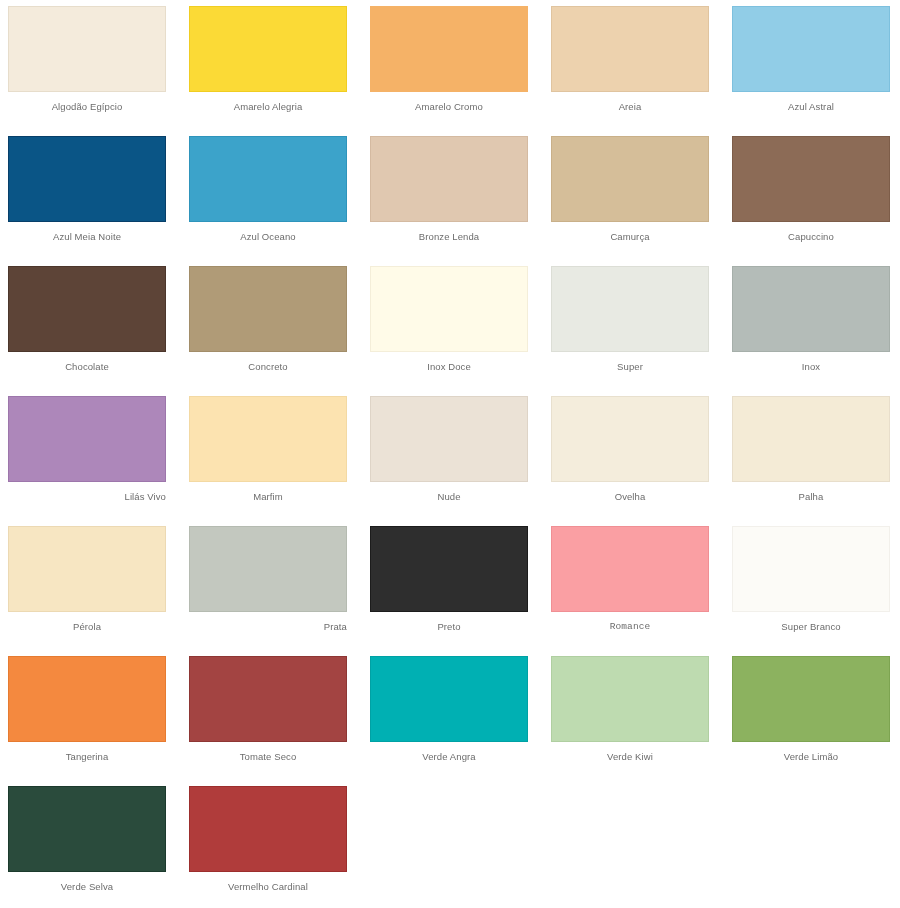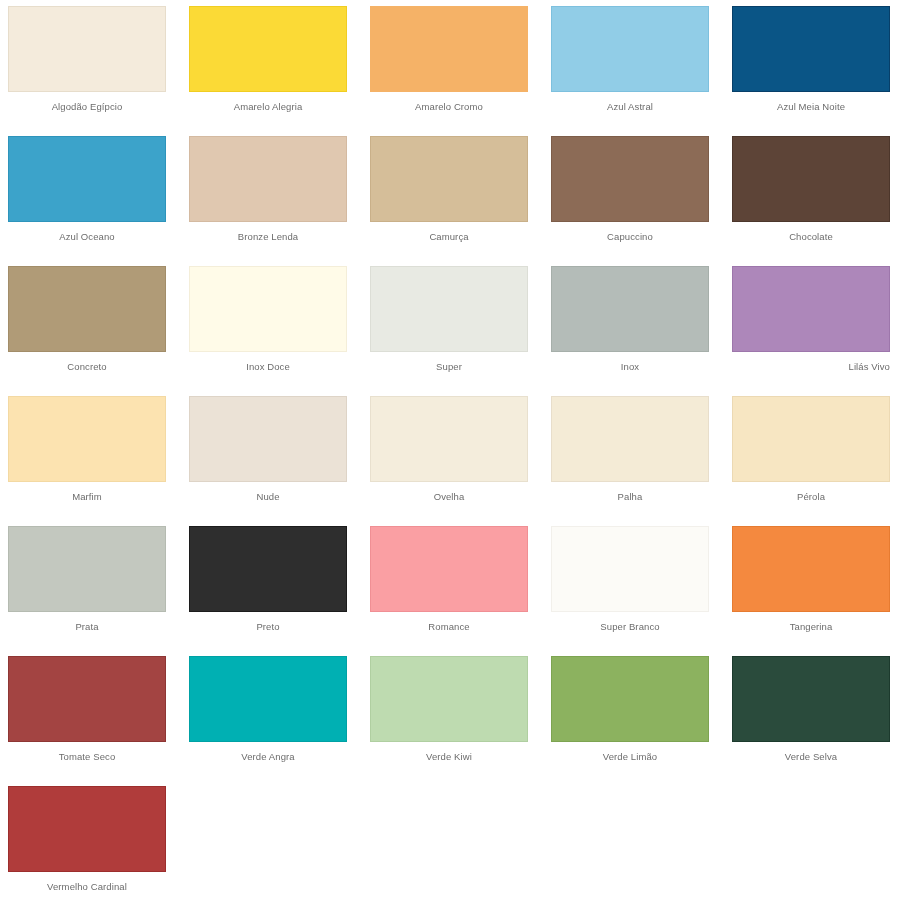--- a/index.html
+++ b/index.html
@@ -67,20 +67,24 @@
     </div>
     <div class="swatch-cell">
       <div class="swatch-chip" style="background-color: rgb(251, 218, 54); border-color: rgb(240, 205, 34);"></div>
       <div class="swatch-label" style="color: rgb(108, 108, 108);">Amarelo Alegria</div>
     </div>
     <div class="swatch-cell">
       <div class="swatch-chip" style="background-color: rgb(245, 178, 103); border-color: rgb(245, 178, 103);"></div>
       <div class="swatch-label" style="color: rgb(108, 108, 108);">Amarelo Cromo</div>
     </div>
     <div class="swatch-cell">
+      <div class="swatch-chip" style="background-color: rgb(237, 210, 174); border-color: rgb(224, 196, 159);"></div>
+      <div class="swatch-label" style="color: rgb(108, 108, 108);">Areia</div>
+    </div>
+    <div class="swatch-cell">
       <div class="swatch-chip" style="background-color: rgb(145, 205, 231); border-color: rgb(125, 192, 222);"></div>
       <div class="swatch-label" style="color: rgb(108, 108, 108);">Azul Astral</div>
     </div>
     <div class="swatch-cell">
       <div class="swatch-chip" style="background-color: rgb(10, 85, 134); border-color: rgb(7, 63, 105);"></div>
       <div class="swatch-label" style="color: rgb(108, 108, 108);">Azul Meia Noite</div>
     </div>
     <div class="swatch-cell">
       <div class="swatch-chip" style="background-color: rgb(60, 163, 202); border-color: rgb(46, 148, 187);"></div>
       <div class="swatch-label" style="color: rgb(108, 108, 108);">Azul Oceano</div>
@@ -136,29 +140,29 @@
     <div class="swatch-cell">
       <div class="swatch-chip" style="background-color: rgb(244, 235, 214); border-color: rgb(232, 222, 203);"></div>
       <div class="swatch-label" style="color: rgb(108, 108, 108);">Palha</div>
     </div>
     <div class="swatch-cell">
       <div class="swatch-chip" style="background-color: rgb(247, 230, 194); border-color: rgb(236, 217, 179);"></div>
       <div class="swatch-label" style="color: rgb(108, 108, 108);">Pérola</div>
     </div>
     <div class="swatch-cell">
       <div class="swatch-chip" style="background-color: rgb(195, 200, 191); border-color: rgb(181, 187, 177);"></div>
-      <div class="swatch-label" style="color: rgb(108, 108, 108);">Prata</div>
+      <div class="swatch-label" style="color: rgb(108, 108, 108); text-align: right;">Prata</div>
     </div>
     <div class="swatch-cell">
       <div class="swatch-chip" style="background-color: rgb(46, 46, 46); border-color: rgb(28, 28, 28);"></div>
       <div class="swatch-label" style="color: rgb(108, 108, 108);">Preto</div>
     </div>
     <div class="swatch-cell">
       <div class="swatch-chip" style="background-color: rgb(250, 159, 163); border-color: rgb(240, 143, 148);"></div>
-      <div class="swatch-label" style="color: rgb(108, 108, 108);">Romance</div>
+      <div class="swatch-label" style="color: rgb(108, 108, 108); font-family: Liberation Mono, monospace;">Romance</div>
     </div>
     <div class="swatch-cell">
       <div class="swatch-chip" style="background-color: rgb(252, 251, 247); border-color: rgb(242, 240, 235);"></div>
       <div class="swatch-label" style="color: rgb(108, 108, 108);">Super Branco</div>
     </div>
     <div class="swatch-cell">
       <div class="swatch-chip" style="background-color: rgb(244, 137, 63); border-color: rgb(230, 123, 49);"></div>
       <div class="swatch-label" style="color: rgb(108, 108, 108);">Tangerina</div>
     </div>
     <div class="swatch-cell">

